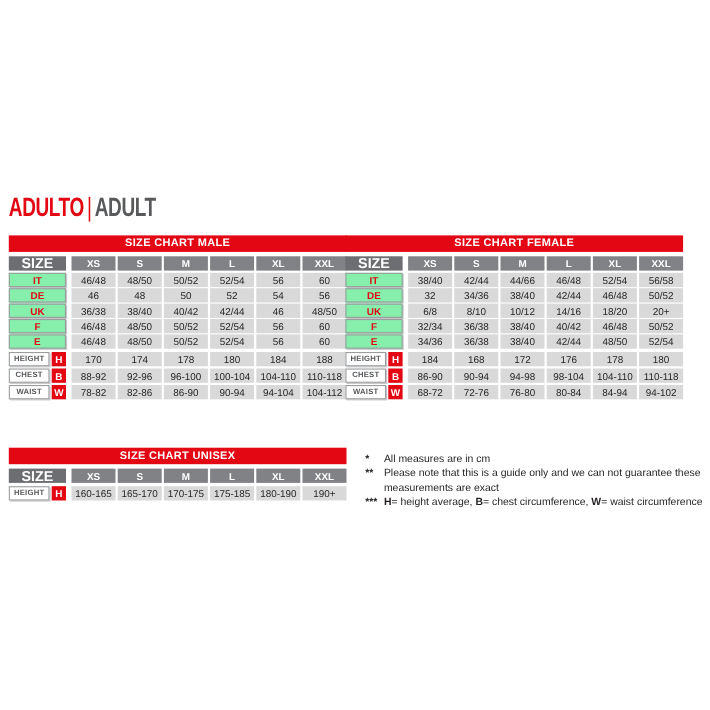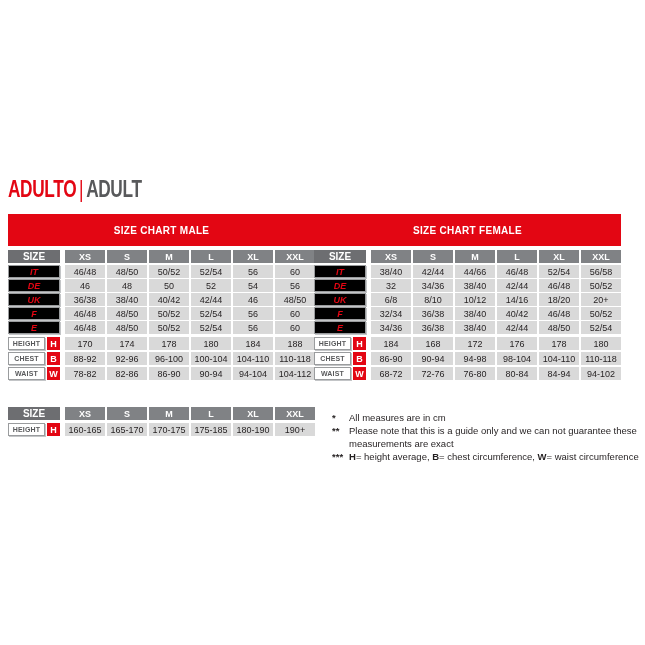--- a/index.html
+++ b/index.html
@@ -27,46 +27,46 @@
   .page-title .separator{color:var(--red);font-weight:normal;padding:0 4px;}
   .page-title .secondary{color:var(--title-gray);}
 
   
   .size-chart{position:absolute;width:307px;}
   .chart-male{left:8px;top:214px;}
   .chart-female{left:314px;top:214px;}
   .chart-unisex{left:8px;top:407px;}
 
   .banner{
-    height:32px;background:var(--red);color:#fff;
+    height:15px;background:var(--red);color:#fff;
     font-size:10px;font-weight:bold;letter-spacing:0.3px;
     display:flex;align-items:center;justify-content:center;
     margin-bottom:4px;
   }
   .trow{display:flex;height:13px;margin-bottom:1px;}
   .trow.header{margin-bottom:2px;}
   .label-area{width:52px;margin-right:5px;display:flex;flex:none;}
   .cell{
     flex:1;margin-right:2px;
     display:flex;align-items:center;justify-content:center;
     font-size:9px;color:var(--text-dark);background:var(--cell-gray);
   }
   .cell:last-child{margin-right:0;}
   .cell.bold{font-weight:normal;}
   .size-head{
     width:100%;background:var(--size-head-gray);color:#fff;
-    font-size:10px;font-weight:bold;
+    font-size:13px;font-weight:bold;
     display:flex;align-items:center;justify-content:center;
   }
   .col-head{background:var(--col-head-gray);color:#fff;font-weight:bold;text-align:right;}
   .row-label{
-    width:100%;background:#000000;border:1px solid var(--box-border);
+    width:100%;background:#86efac;border:1px solid var(--box-border);
     box-shadow:1px 1px 0 #c3c5c7;
     color:var(--red);font-size:9px;font-weight:bold;
-    display:flex;align-items:center;justify-content:center;font-style:italic;
+    display:flex;align-items:center;justify-content:center;
   }
   .measure-block{margin-top:3px;}
   .measure-block .trow{height:13px;margin-bottom:2px;}
   .measure-label{
     width:37px;margin-right:2px;flex:none;
     background:#fff;border:1px solid var(--box-border);
     box-shadow:1px 1px 0 #c3c5c7;
     color:var(--title-gray);font-size:7px;font-weight:bold;letter-spacing:0.2px;
     display:flex;align-items:center;justify-content:center;
   }
@@ -300,20 +300,21 @@
           <div class="cell">68-72</div>
           <div class="cell">72-76</div>
           <div class="cell">76-80</div>
           <div class="cell">80-84</div>
           <div class="cell">84-94</div>
           <div class="cell">94-102</div>
         </div>
       </div>
     </div>
   <div class="size-chart chart-unisex">
+      <div class="banner">SIZE CHART UNISEX</div>
       <div class="trow header">
         <div class="label-area">
           <div class="size-head">SIZE</div>
         </div>
         <div class="cell col-head">XS</div>
         <div class="cell col-head">S</div>
         <div class="cell col-head">M</div>
         <div class="cell col-head">L</div>
         <div class="cell col-head">XL</div>
         <div class="cell col-head">XXL</div>

